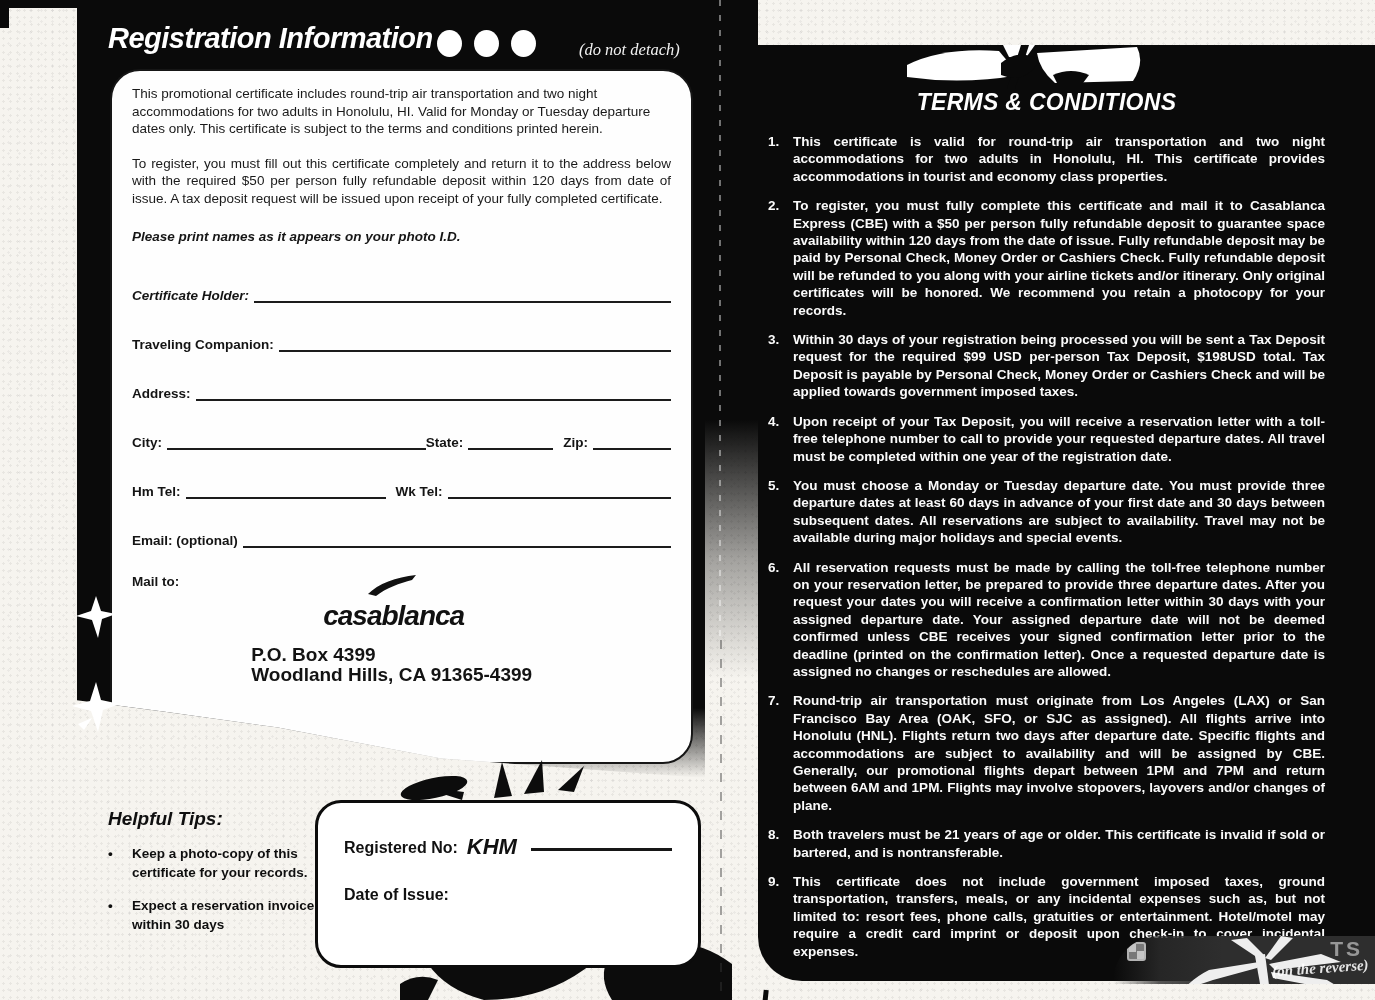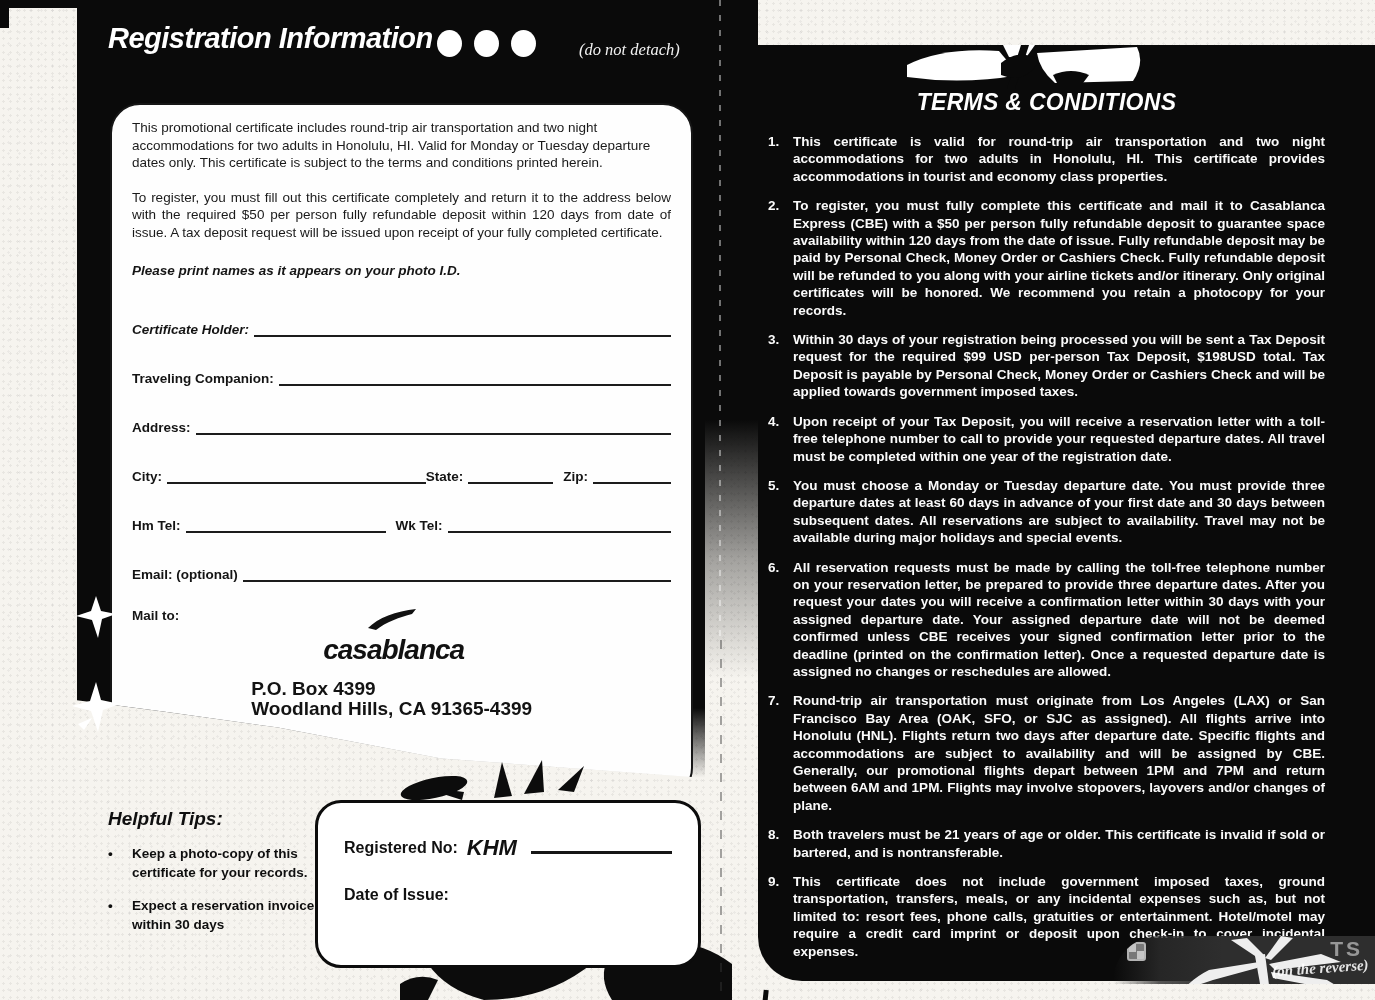--- a/index.html
+++ b/index.html
@@ -30,21 +30,21 @@
     position:absolute; left:31px; top:22px; color:#fff;
     font-size:29px; font-weight:bold; font-style:italic; letter-spacing:-0.5px;
   }
   .dots { position:absolute; left:360px; top:30px; display:flex; gap:12px; }
   .dots span { width:25px; height:27px; border-radius:50%; background:#fff; display:block; }
   .detach-note {
     position:absolute; left:502px; top:40px; color:#f2f2f2;
     font-family:"Liberation Serif", serif; font-style:italic; font-size:16.5px;
   }
   .form-box {
-    position:absolute; left:33px; top:103px; width:583px; height:695px;
+    position:absolute; left:33px; top:69px; width:583px; height:695px;
     background:#fefefe; border:2px solid #161616; border-radius:30px;
     padding:14px 20px 0 20px; z-index:4; color:#161616;
   }
   .intro { font-size:13.5px; line-height:17.6px; color:#1a1a1a; }
   .intro.justify { text-align:justify; margin-top:17px; }
   .print-note { margin-top:21px; font-size:13.5px; font-weight:bold; font-style:italic; }
   .frow { display:flex; align-items:flex-end; margin-top:34px; font-size:13.5px; font-weight:bold; color:#141414; white-space:nowrap; }
   .frow.first { margin-top:44px;font-style:italic; }
   .fline { flex:1 1 auto; border-bottom:2px solid #1c1c1c; margin-left:5px; height:15px; }
   .fline.w200 { flex:0 0 200px; }
@@ -90,21 +90,21 @@
 
   
   .helpful-tips { position:absolute; left:108px; top:808px; width:208px; z-index:4; color:#0f0f0f; }
   .tips-heading { font-size:19px; font-weight:bold; font-style:italic; }
   .tip { display:flex; gap:16px; margin-top:15px; font-size:13.5px; font-weight:bold; line-height:18.5px; }
   .tip-bullet { flex:0 0 8px; }
   .registered-box {
     position:absolute; left:315px; top:800px; width:386px; height:168px; z-index:5;
     background:#fff; border:3px solid #0c0c0c; border-radius:26px; padding:36px 26px 0 26px;
   }
-  .reg-no-row { display:flex; align-items:center; }
+  .reg-no-row { display:flex; align-items:flex-start; }
   .reg-no-label { font-size:16px; font-weight:bold; color:#111; }
   .reg-no-value { font-size:22px; font-weight:bold; font-style:italic; margin-left:9px; line-height:16px; color:#111; }
   .reg-no-line { flex:1; border-bottom:3px solid #161616; margin-left:14px; height:12px; }
   .date-label { margin-top:29px; font-size:16px; font-weight:bold; color:#111; }
 
   
   .hibiscus-svg { position:absolute; left:398px; top:756px; z-index:3; }
   .sparkle1 { position:absolute; left:74px; top:594px; z-index:3; }
   .sparkle2 { position:absolute; left:70px; top:680px; z-index:3; }
 

